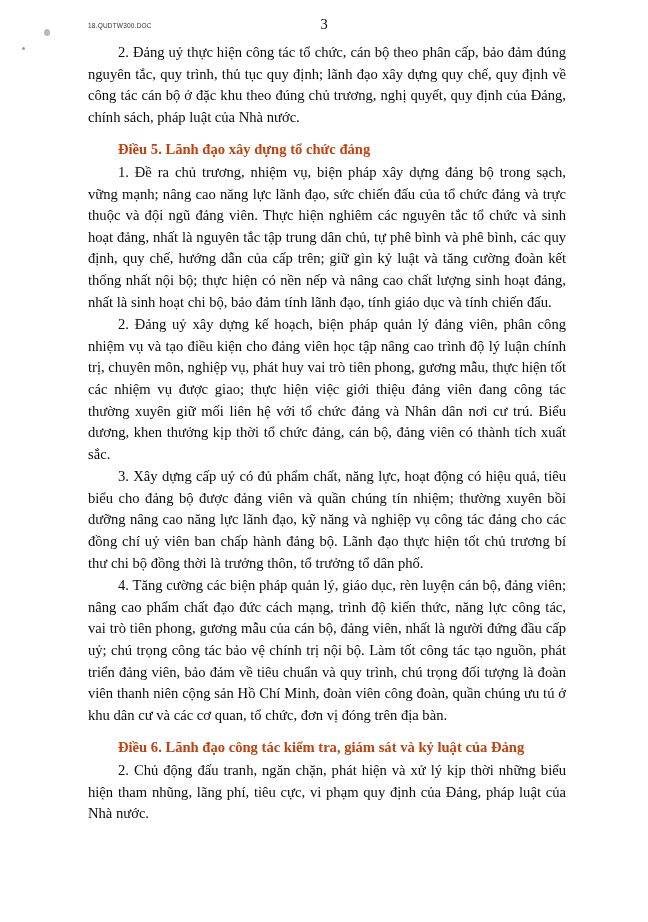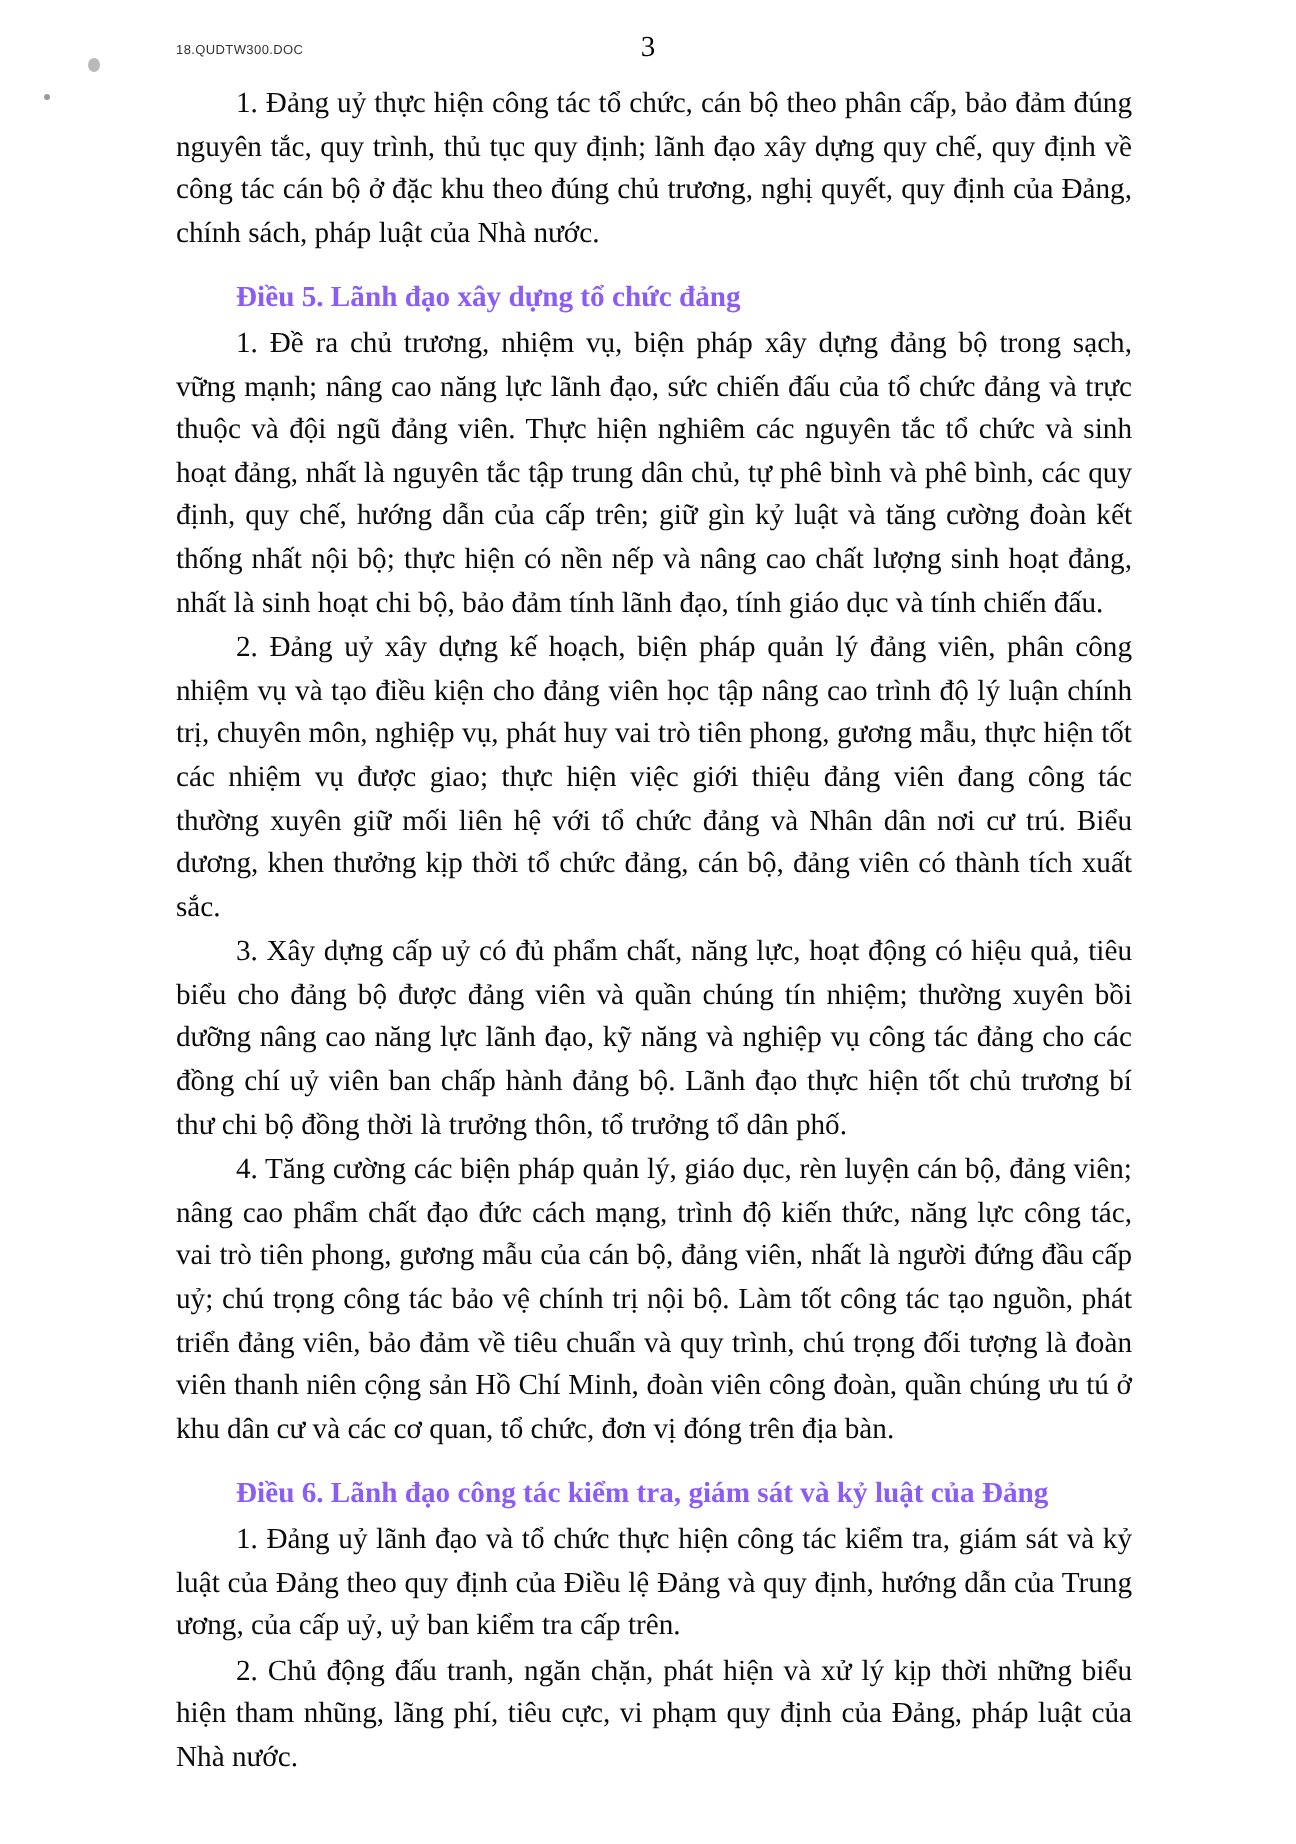--- a/index.html
+++ b/index.html
@@ -60,39 +60,38 @@
   p.para + p.para {
     margin-top: 1px;
   }
   h2.heading {
     margin: 11px 0 1px 0;
     font-size: 14.6px;
     line-height: 21.6px;
     font-weight: bold;
     text-indent: 30px;
     text-align: left;
-    color: #8b5cf6;
+    color: #c2410c;
   }
 </style>
 </head>
 <body>
 
 <div class="page">
 
   <div class="speck s1"></div>
   <div class="speck s2"></div>
 
   <div class="doc-code">18.QUDTW300.DOC</div>
   <div class="page-number">3</div>
 
   <div class="body">
-    <p class="para">1. Đảng uỷ thực hiện công tác tổ chức, cán bộ theo phân cấp, bảo đảm đúng nguyên tắc, quy trình, thủ tục quy định; lãnh đạo xây dựng quy chế, quy định về công tác cán bộ ở đặc khu theo đúng chủ trương, nghị quyết, quy định của Đảng, chính sách, pháp luật của Nhà nước.</p>
+    <p class="para">2. Đảng uỷ thực hiện công tác tổ chức, cán bộ theo phân cấp, bảo đảm đúng nguyên tắc, quy trình, thủ tục quy định; lãnh đạo xây dựng quy chế, quy định về công tác cán bộ ở đặc khu theo đúng chủ trương, nghị quyết, quy định của Đảng, chính sách, pháp luật của Nhà nước.</p>
     <h2 class="heading">Điều 5. Lãnh đạo xây dựng tổ chức đảng</h2>
     <p class="para">1. Đề ra chủ trương, nhiệm vụ, biện pháp xây dựng đảng bộ trong sạch, vững mạnh; nâng cao năng lực lãnh đạo, sức chiến đấu của tổ chức đảng và trực thuộc và đội ngũ đảng viên. Thực hiện nghiêm các nguyên tắc tổ chức và sinh hoạt đảng, nhất là nguyên tắc tập trung dân chủ, tự phê bình và phê bình, các quy định, quy chế, hướng dẫn của cấp trên; giữ gìn kỷ luật và tăng cường đoàn kết thống nhất nội bộ; thực hiện có nền nếp và nâng cao chất lượng sinh hoạt đảng, nhất là sinh hoạt chi bộ, bảo đảm tính lãnh đạo, tính giáo dục và tính chiến đấu.</p>
     <p class="para">2. Đảng uỷ xây dựng kế hoạch, biện pháp quản lý đảng viên, phân công nhiệm vụ và tạo điều kiện cho đảng viên học tập nâng cao trình độ lý luận chính trị, chuyên môn, nghiệp vụ, phát huy vai trò tiên phong, gương mẫu, thực hiện tốt các nhiệm vụ được giao; thực hiện việc giới thiệu đảng viên đang công tác thường xuyên giữ mối liên hệ với tổ chức đảng và Nhân dân nơi cư trú. Biểu dương, khen thưởng kịp thời tổ chức đảng, cán bộ, đảng viên có thành tích xuất sắc.</p>
     <p class="para">3. Xây dựng cấp uỷ có đủ phẩm chất, năng lực, hoạt động có hiệu quả, tiêu biểu cho đảng bộ được đảng viên và quần chúng tín nhiệm; thường xuyên bồi dưỡng nâng cao năng lực lãnh đạo, kỹ năng và nghiệp vụ công tác đảng cho các đồng chí uỷ viên ban chấp hành đảng bộ. Lãnh đạo thực hiện tốt chủ trương bí thư chi bộ đồng thời là trưởng thôn, tổ trưởng tổ dân phố.</p>
     <p class="para">4. Tăng cường các biện pháp quản lý, giáo dục, rèn luyện cán bộ, đảng viên; nâng cao phẩm chất đạo đức cách mạng, trình độ kiến thức, năng lực công tác, vai trò tiên phong, gương mẫu của cán bộ, đảng viên, nhất là người đứng đầu cấp uỷ; chú trọng công tác bảo vệ chính trị nội bộ. Làm tốt công tác tạo nguồn, phát triển đảng viên, bảo đảm về tiêu chuẩn và quy trình, chú trọng đối tượng là đoàn viên thanh niên cộng sản Hồ Chí Minh, đoàn viên công đoàn, quần chúng ưu tú ở khu dân cư và các cơ quan, tổ chức, đơn vị đóng trên địa bàn.</p>
     <h2 class="heading">Điều 6. Lãnh đạo công tác kiểm tra, giám sát và kỷ luật của Đảng</h2>
-    <p class="para">1. Đảng uỷ lãnh đạo và tổ chức thực hiện công tác kiểm tra, giám sát và kỷ luật của Đảng theo quy định của Điều lệ Đảng và quy định, hướng dẫn của Trung ương, của cấp uỷ, uỷ ban kiểm tra cấp trên.</p>
     <p class="para">2. Chủ động đấu tranh, ngăn chặn, phát hiện và xử lý kịp thời những biểu hiện tham nhũng, lãng phí, tiêu cực, vi phạm quy định của Đảng, pháp luật của Nhà nước.</p>
   </div>
 
 </div>
 
 </body></html>

